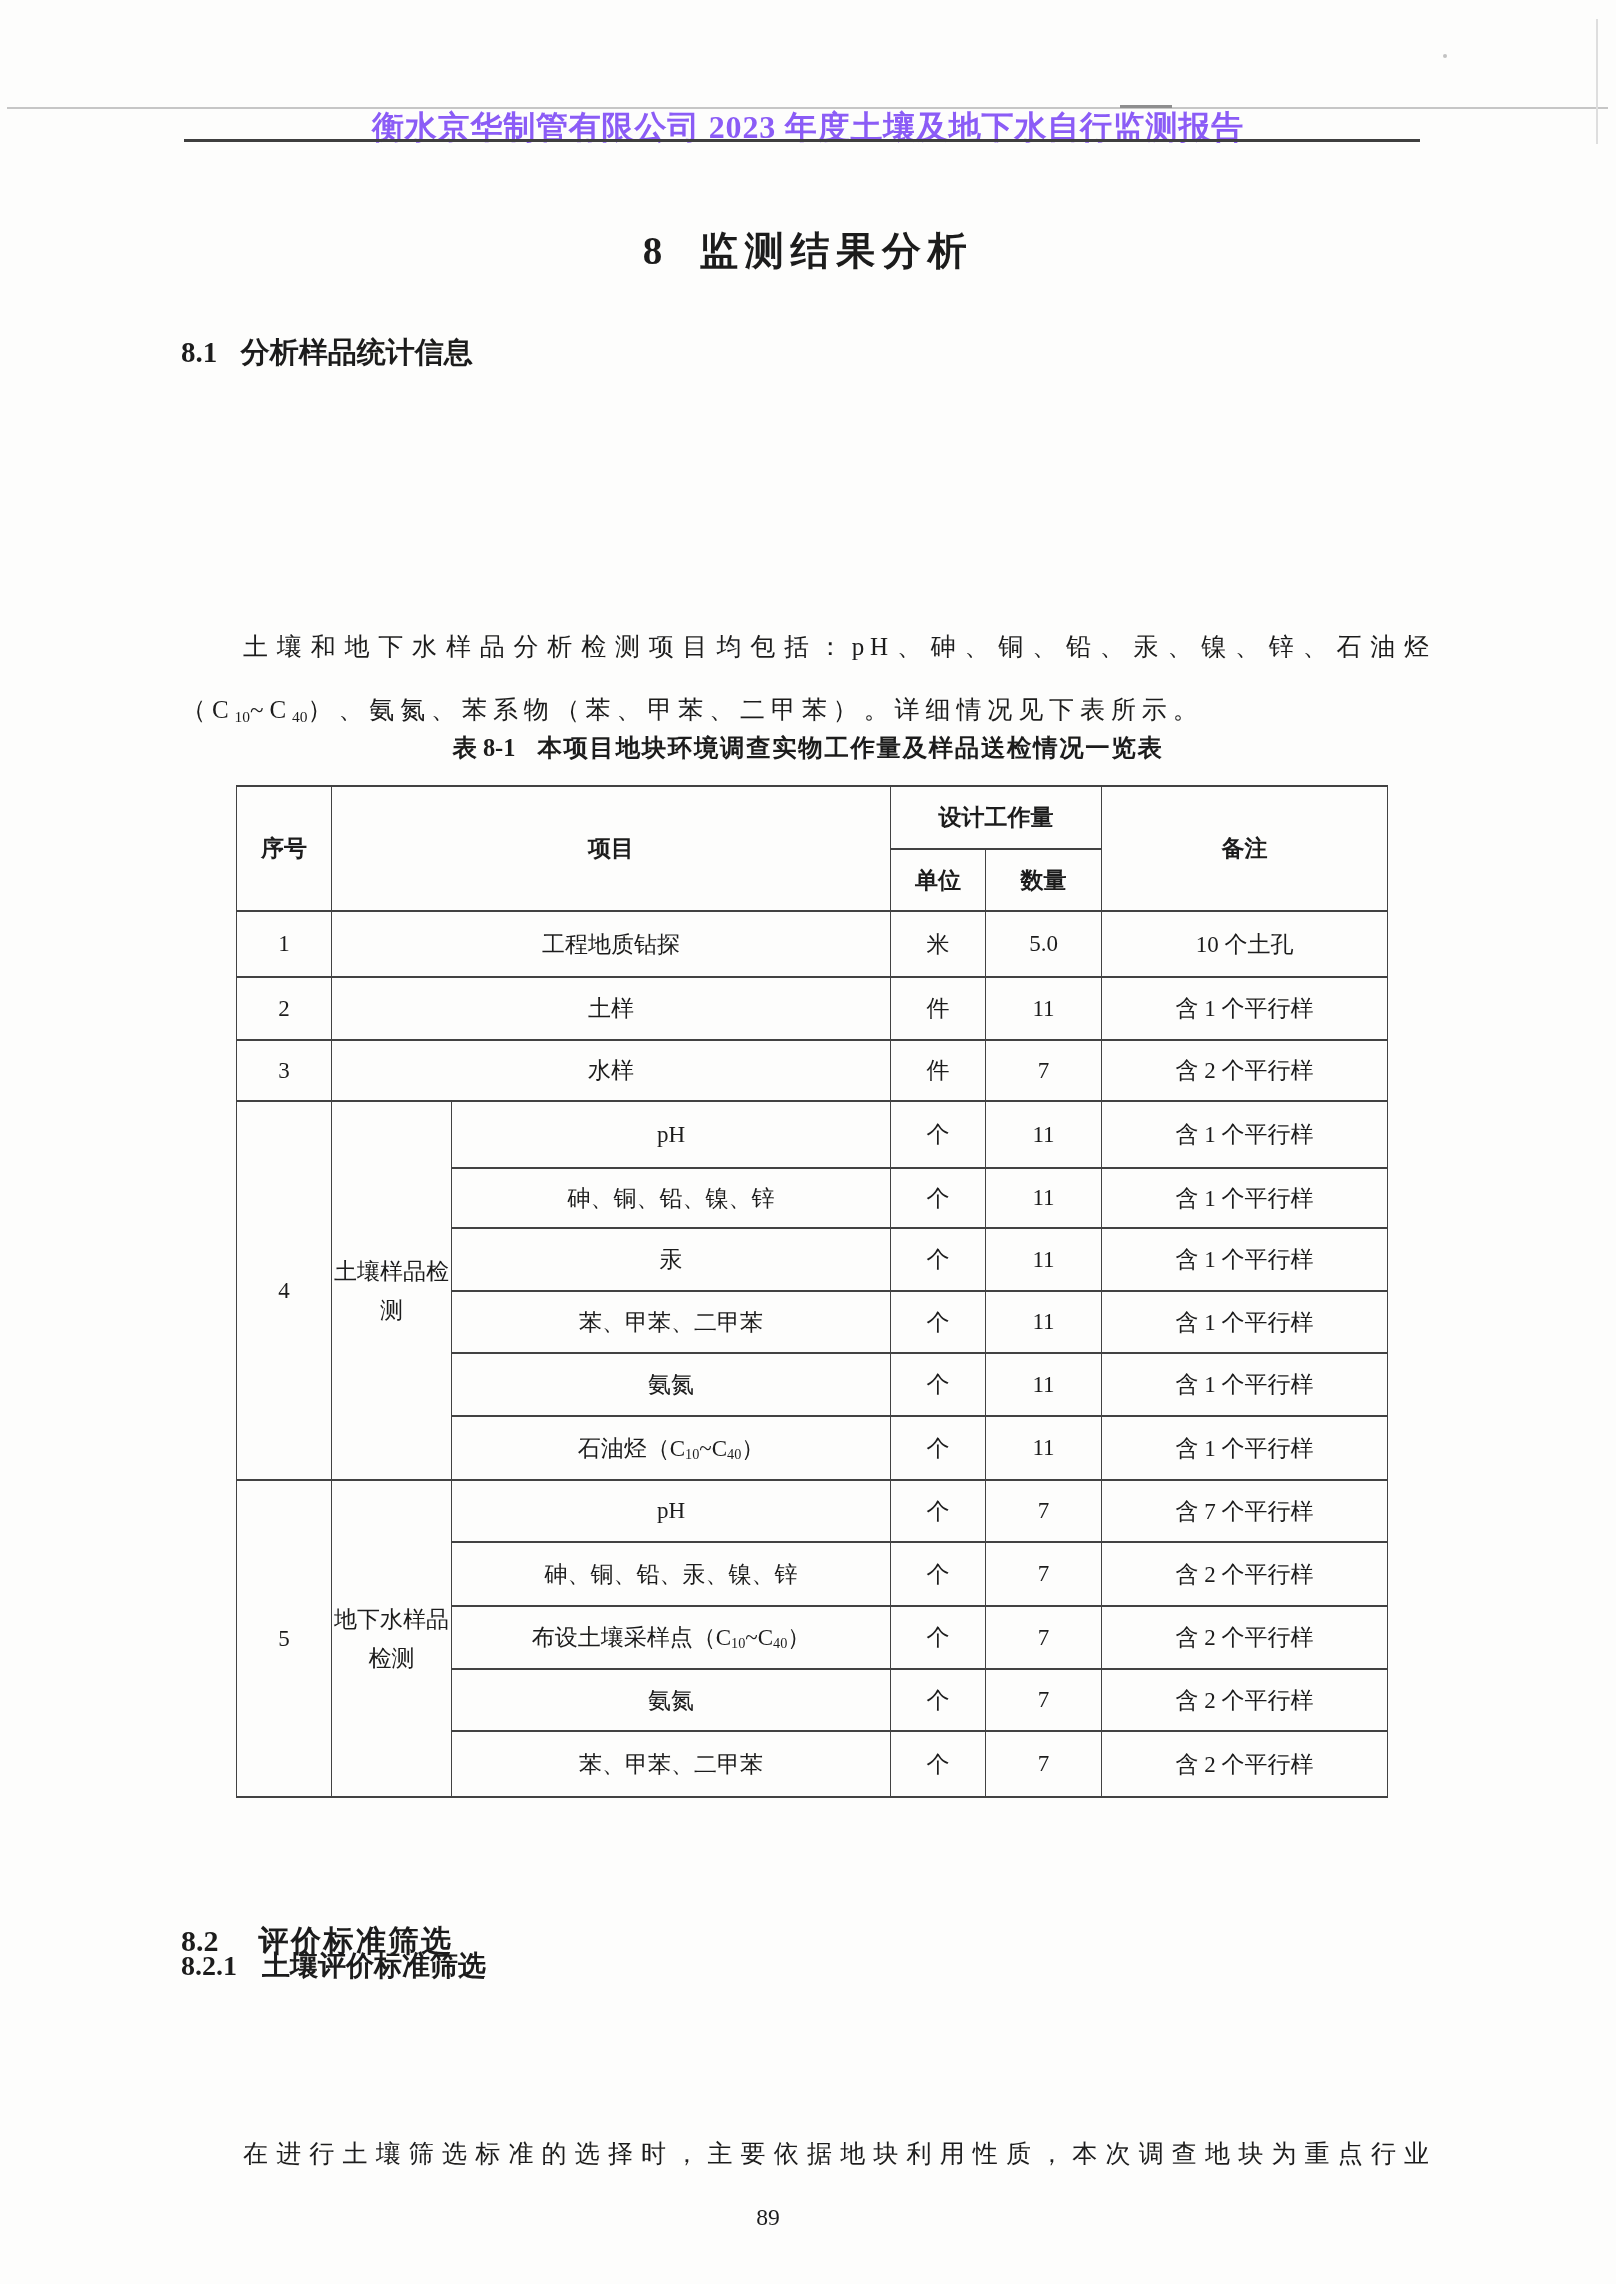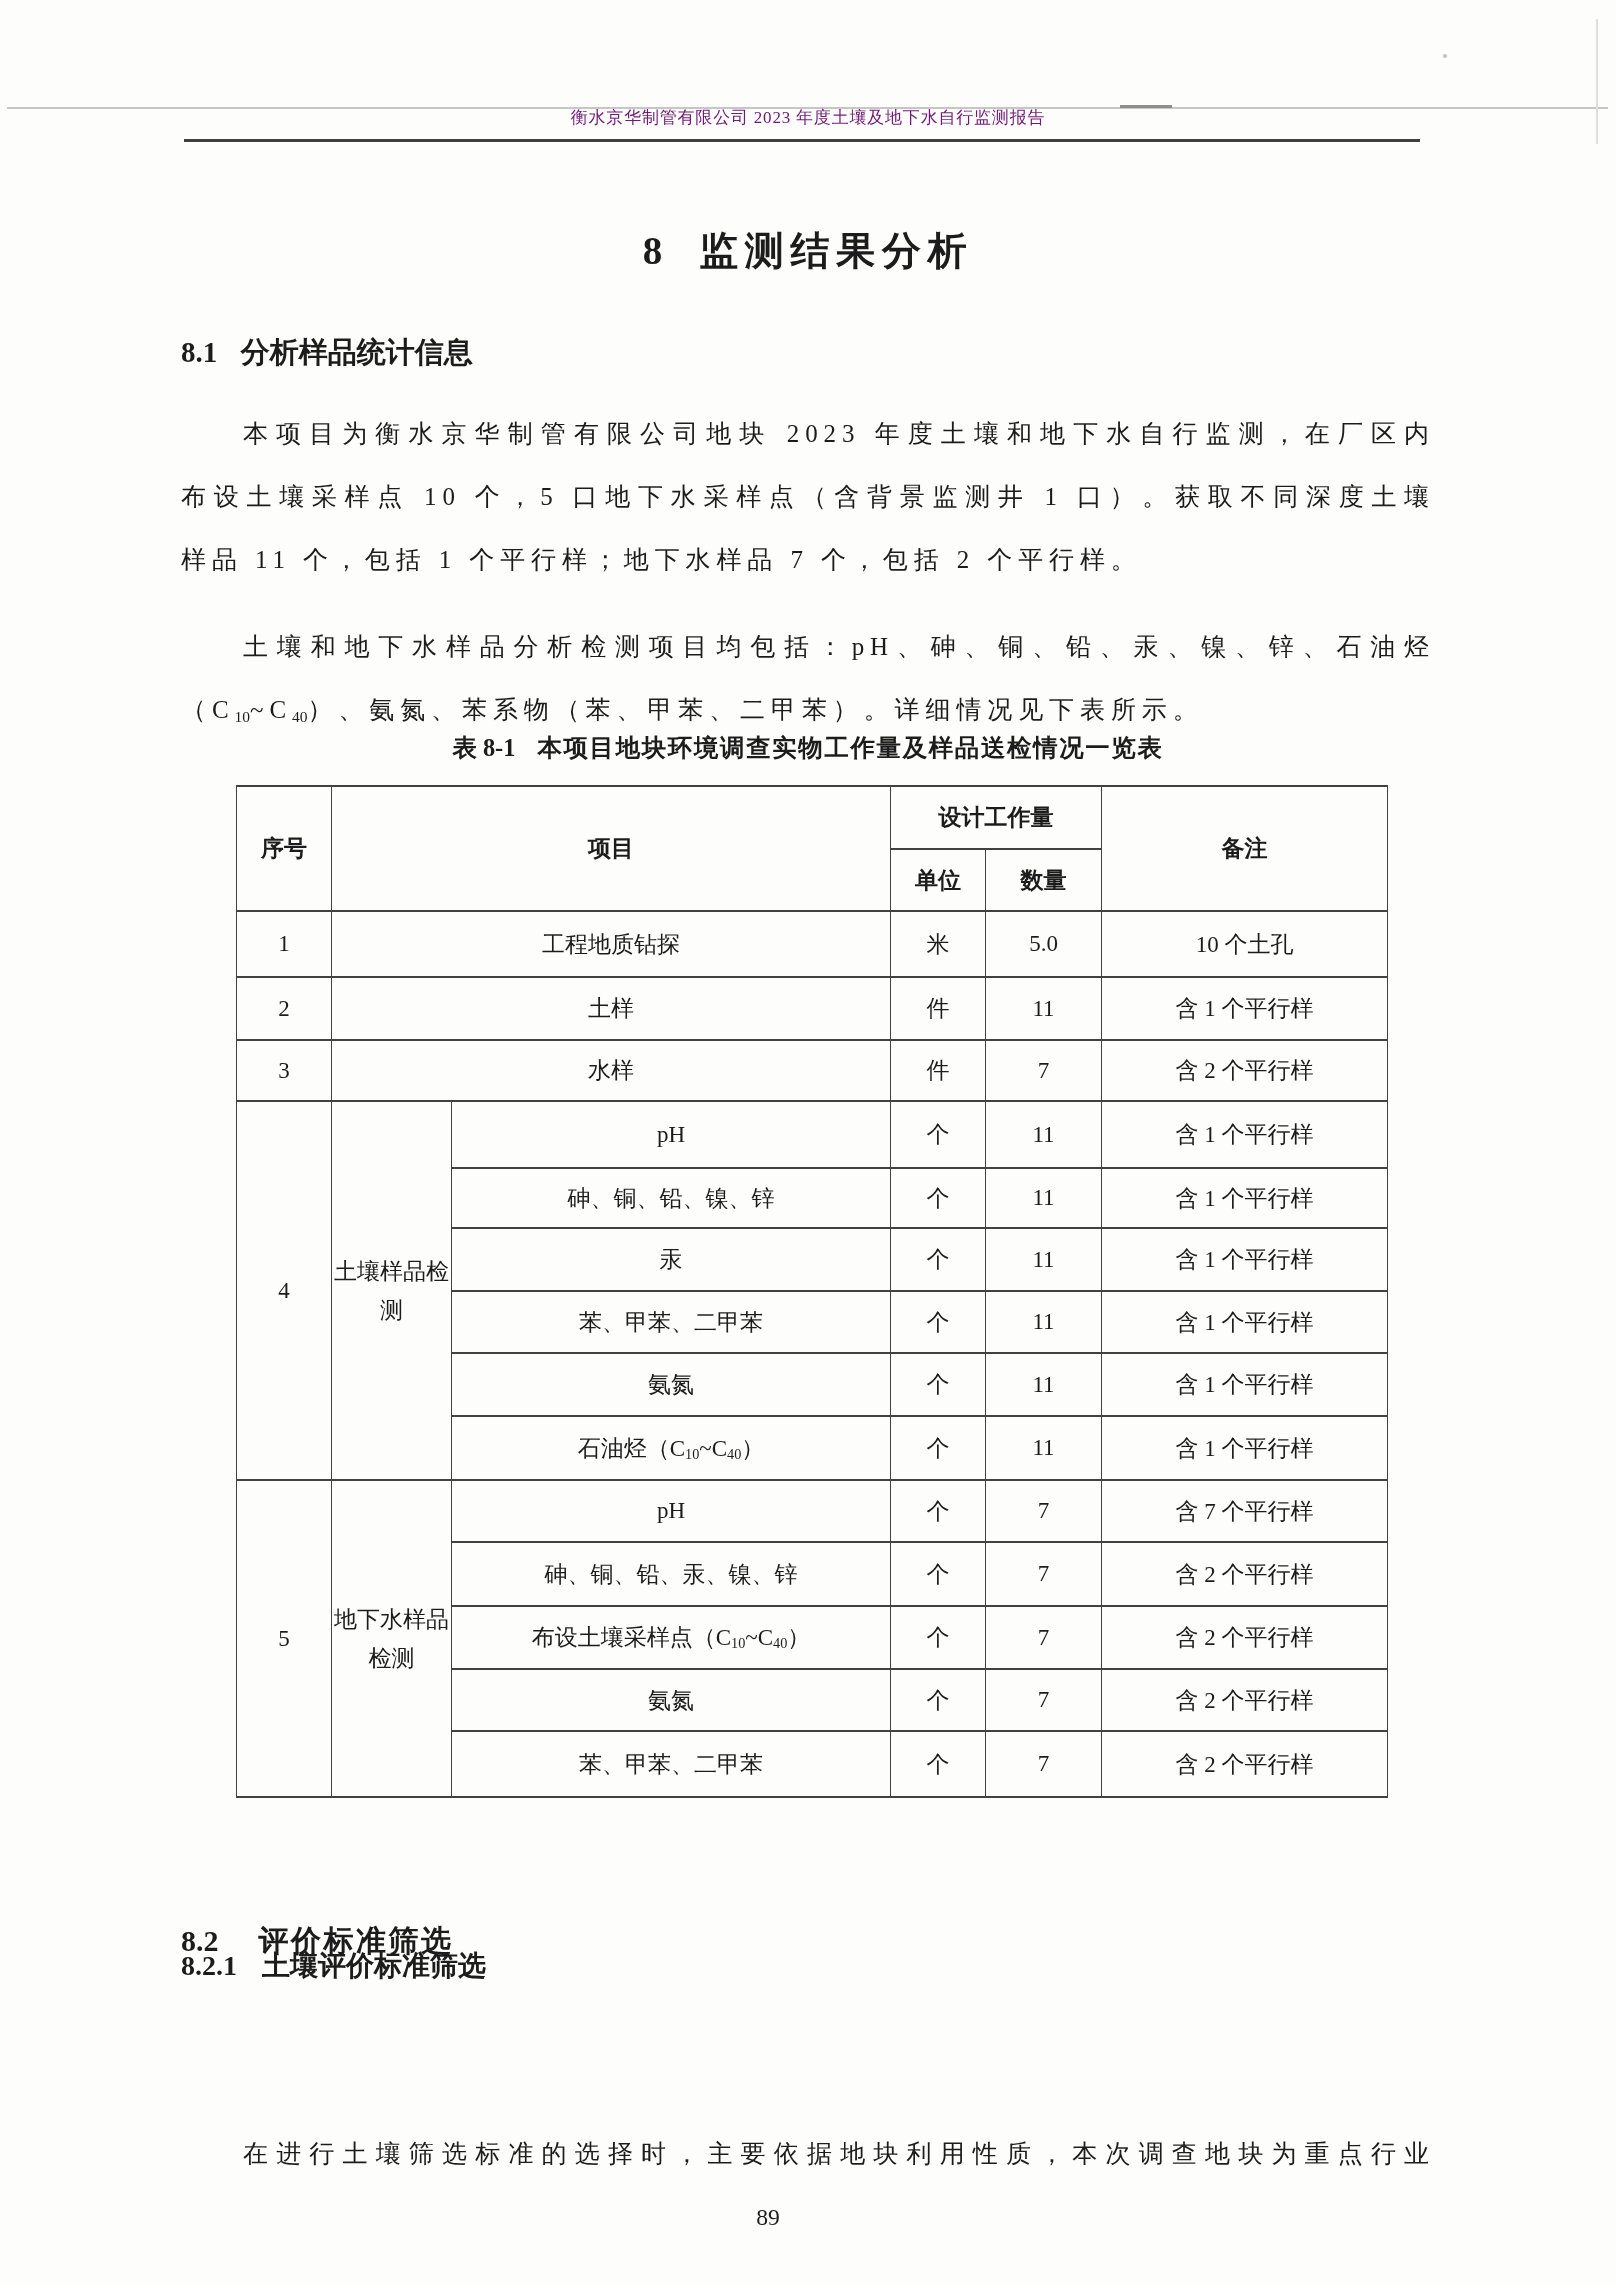--- a/index.html
+++ b/index.html
@@ -10,21 +10,21 @@
   }
   
   .hairline{position:absolute;left:6.7px;top:107px;width:1601px;height:1.7px;background:#c6c6c6;}
   .hairline-dark-seg{position:absolute;left:1120px;top:105px;width:52px;height:3.4px;background:#8e8e8e;}
   .header-underline{position:absolute;left:184px;top:139px;width:1236px;height:3.4px;background:#3f3f3f;}
   .vline-artifact{position:absolute;left:1596px;top:18.5px;width:1.7px;height:125px;background:#dedede;}
   .dot-artifact{position:absolute;left:1443px;top:54px;width:4.2px;height:4.2px;border-radius:50%;background:#c2c2c2;}
 
   .doc-header{
     position:absolute;left:0;top:106px;width:1616px;text-align:center;
-    font-size:17px;font-weight:normal;letter-spacing:0.8px;color:#701a75;
+    font-size:32px;font-weight:bold;letter-spacing:0.8px;color:#8b5cf6;
   }
   .chapter-title{
     position:absolute;left:0;top:224px;width:1616px;text-align:center;
     font-size:39px;font-weight:bold;
   }
   .chapter-title .num{margin-right:37px;}
   .chapter-title .txt{letter-spacing:6.7px;}
 
   .h-sec{position:absolute;left:181px;font-weight:bold;white-space:nowrap;}
   .h81{top:333px;font-size:29px;}
@@ -83,25 +83,20 @@
   <div class="header-underline"></div>
 
   <div class="chapter-title">
     <span class="num">8</span><span class="txt">监测结果分析</span>
   </div>
 
   <div class="h-sec h81">
     <span class="num">8.1</span><span class="txt">分析样品统计信息</span>
   </div>
 
-  <div class="para p1">
-    <div class="pline indent">本项目为衡水京华制管有限公司地块 2023 年度土壤和地下水自行监测，在厂区内</div>
-    <div class="pline">布设土壤采样点 10 个，5 口地下水采样点（含背景监测井 1 口）。获取不同深度土壤</div>
-    <div class="pline last">样品 11 个，包括 1 个平行样；地下水样品 7 个，包括 2 个平行样。</div>
-  </div>
 
   <div class="para p2">
     <div class="pline indent">土壤和地下水样品分析检测项目均包括：pH、砷、铜、铅、汞、镍、锌、石油烃</div>
     <div class="pline last"><span>（C</span><span class="sub">10</span><span>~C</span><span class="sub">40</span><span>）、氨氮、苯系物（苯、甲苯、二甲苯）。详细情况见下表所示。</span></div>
   </div>
 
   <div class="tbl-caption">
     <span class="lbl">表 8-1</span><span class="txt">本项目地块环境调查实物工作量及样品送检情况一览表</span>
   </div>
 

